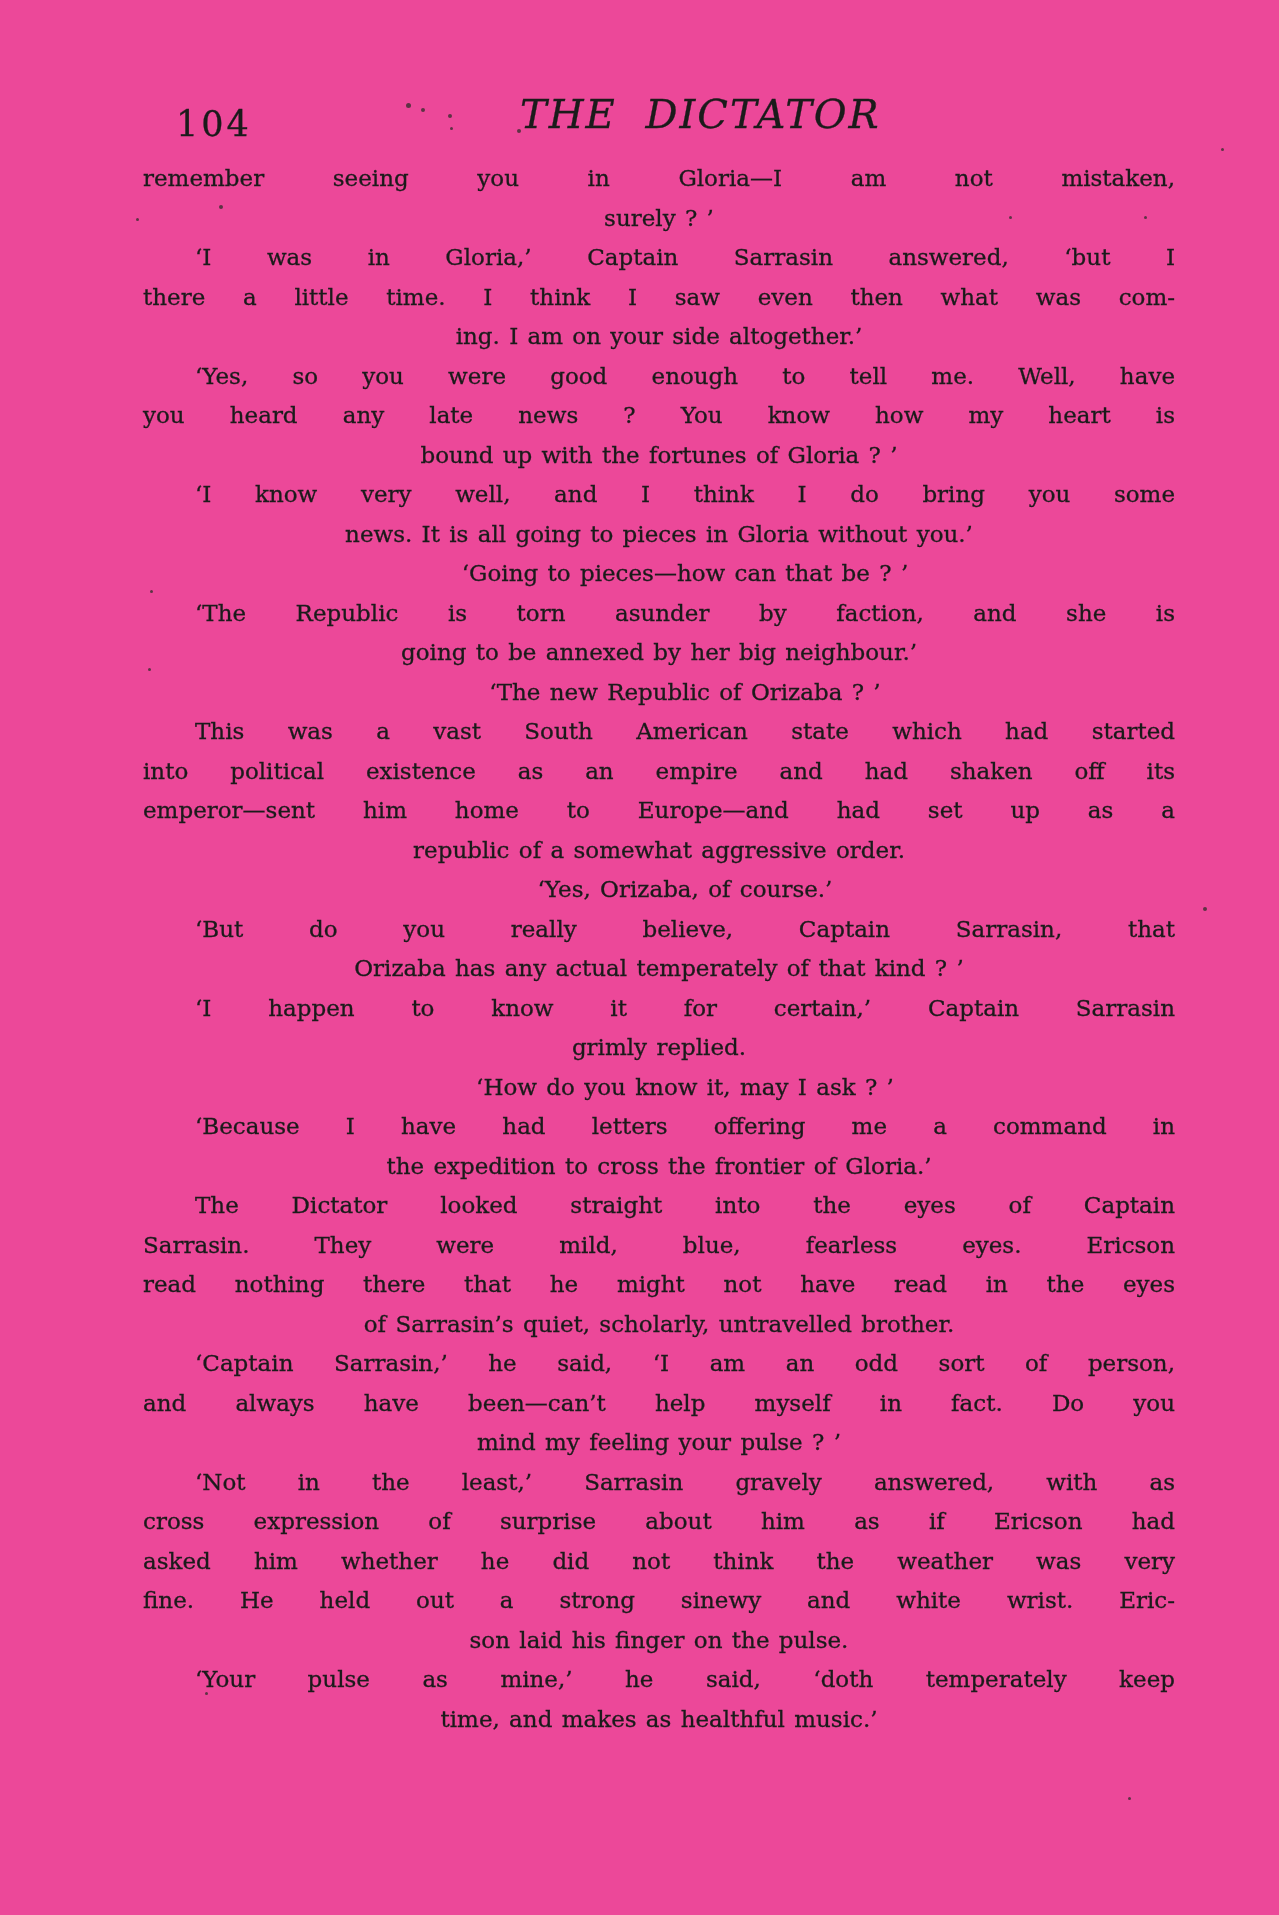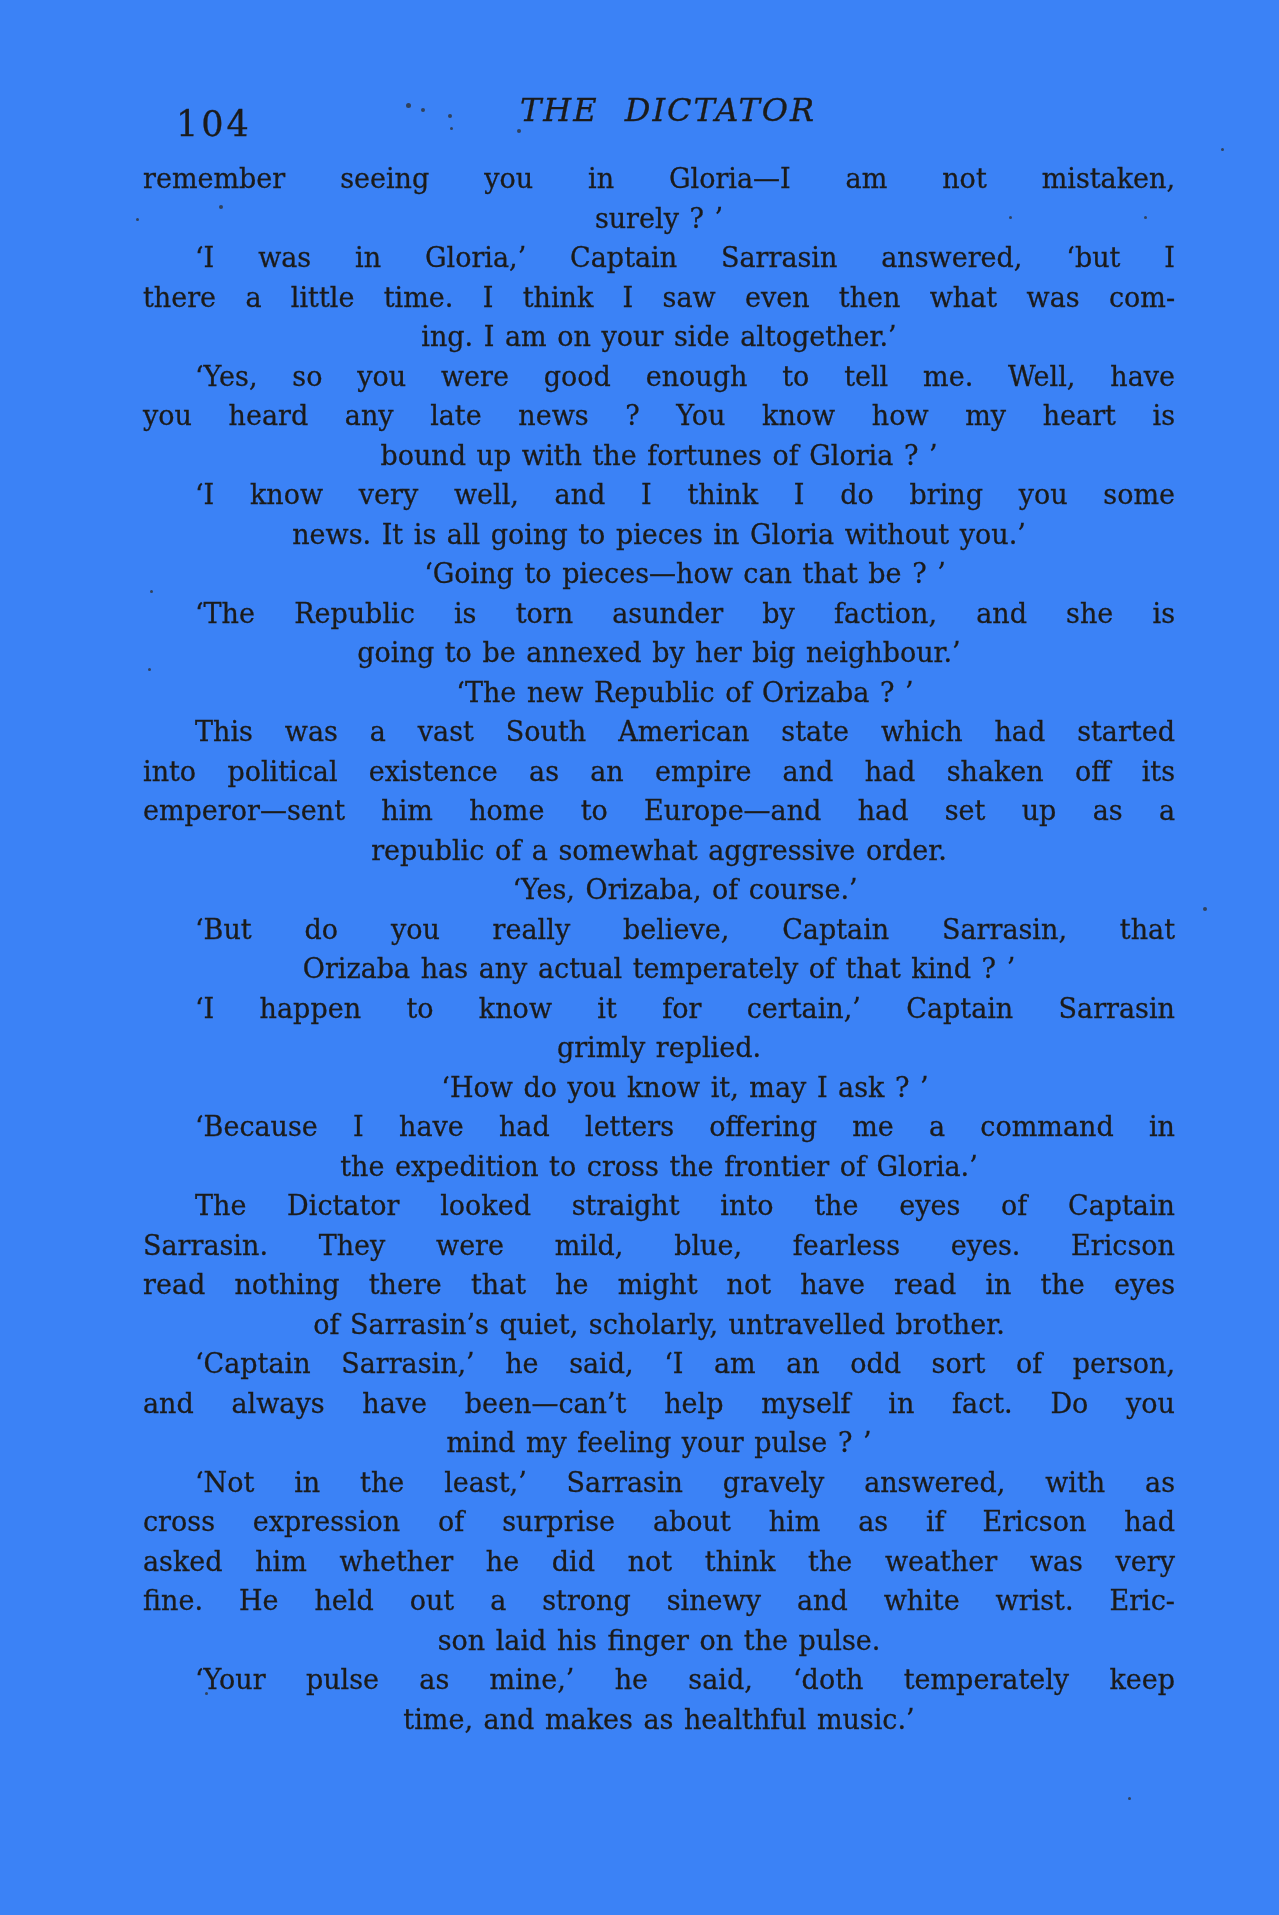--- a/index.html
+++ b/index.html
@@ -1,38 +1,38 @@
 <!DOCTYPE html>
 <html><head>
 <meta charset="utf-8">
 <style>
   html,body{margin:0;padding:0;background:#e8e8e8;}
   .page{
     position:relative;
     width:1279px;height:1915px;
-    background:#3b82f6;
+    background:#ec4899;
     overflow:hidden;
     font-family:"DejaVu Serif","Liberation Serif",serif;
     color:#1b1b1b;
     -webkit-text-stroke:0.3px #1c1c1c;
   }
   .page-number{
     position:absolute;left:176px;top:104px;
     font-size:35px;letter-spacing:3px;
   }
   .running-header{
     position:absolute;left:520px;top:91px;
-    font-size:32px;font-style:italic;
+    font-size:40px;font-style:italic;
     letter-spacing:2px;word-spacing:14px;
     white-space:nowrap;
   }
   .page-body{
     position:absolute;left:143px;top:159px;
     width:1032px;
-    font-size:27px;line-height:39.5px;
+    font-size:23px;line-height:39.5px;
     word-spacing:2px;
   }
   .para{margin:0;}
   .line{text-align:center;}
   .line.just{text-align:justify;text-align-last:justify;}
   .para.indent .line.first{text-indent:52px;}
   .speck{
     position:absolute;background:#2e2c28;border-radius:50%;
     opacity:.75;
   }

